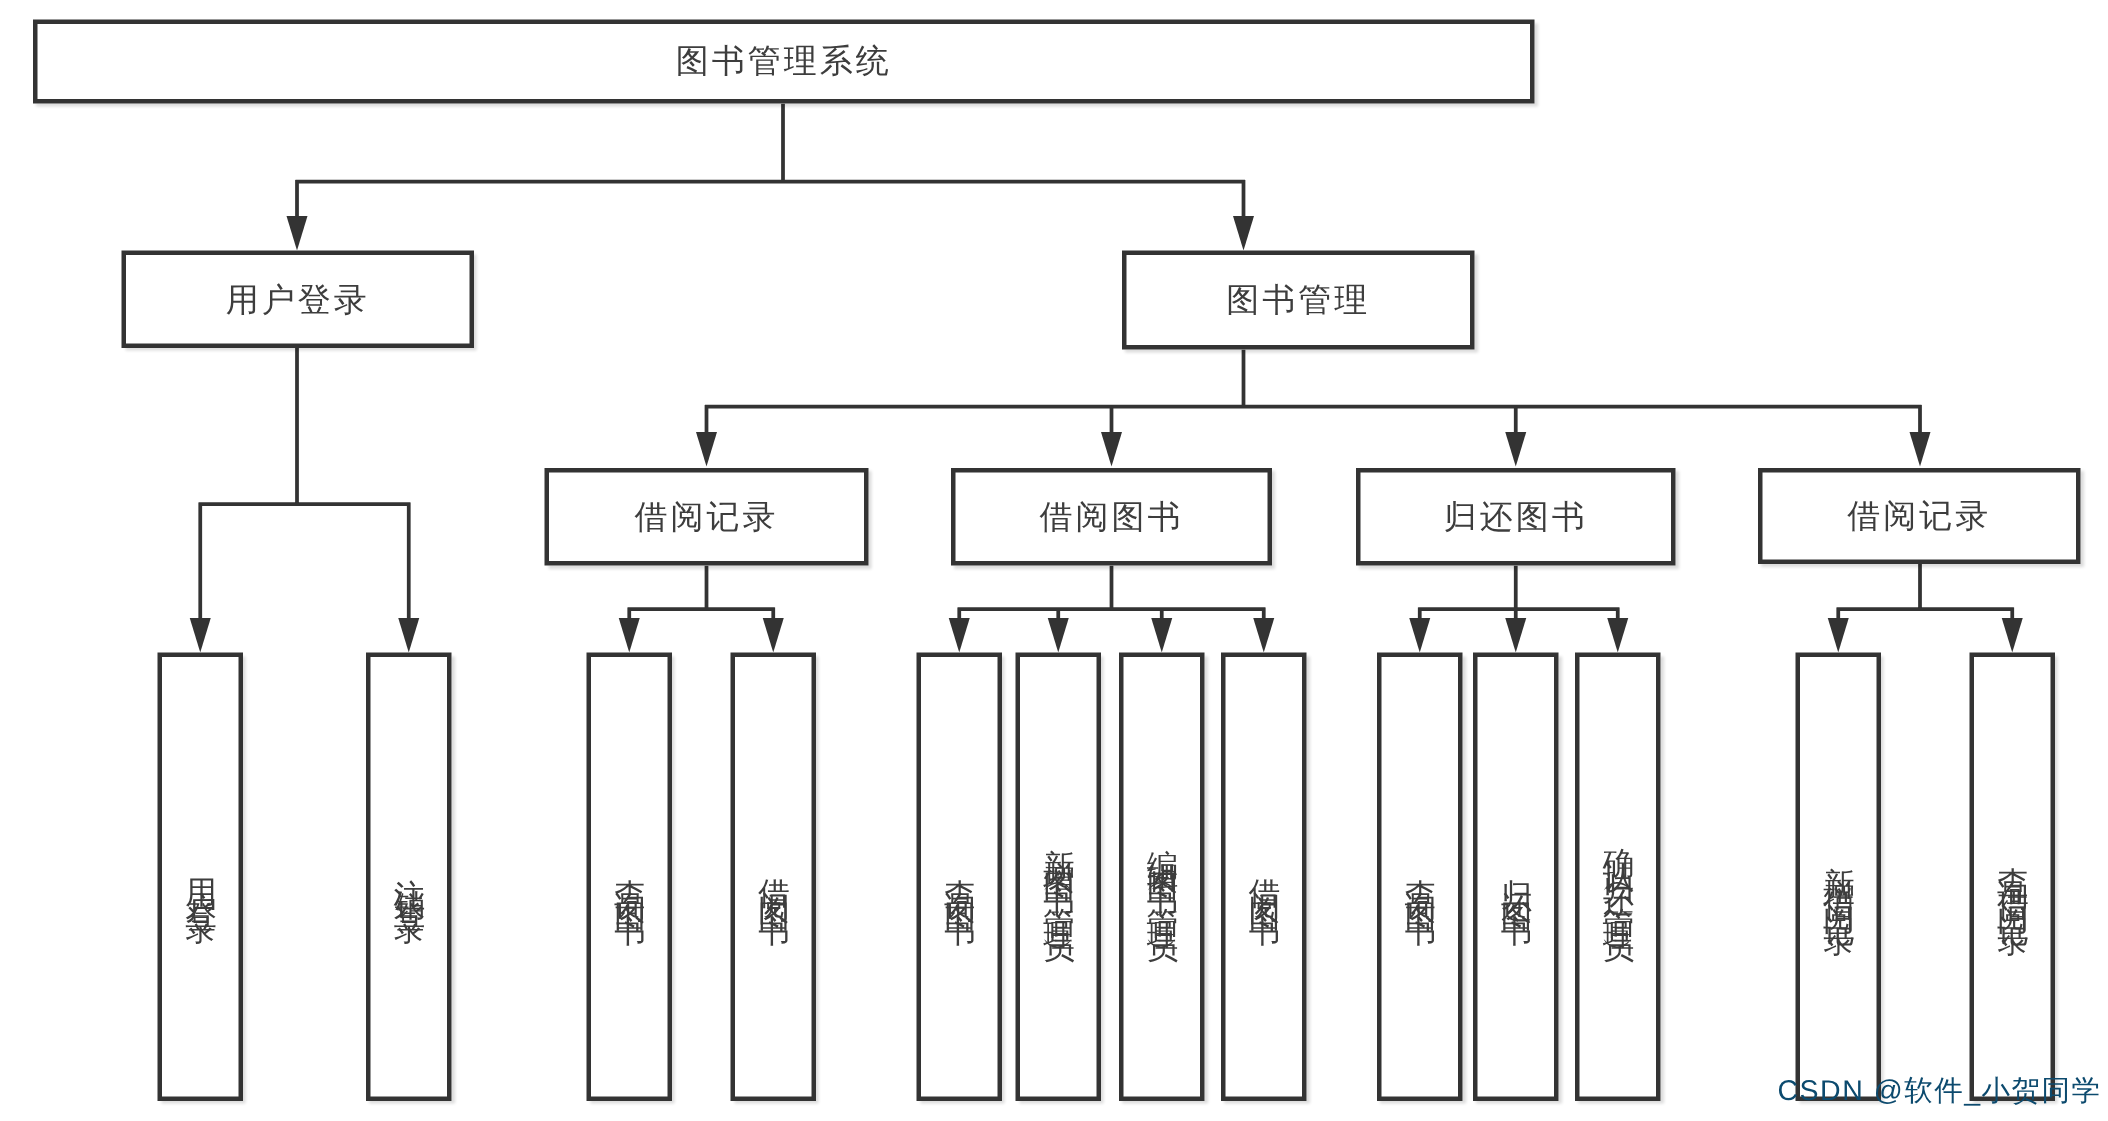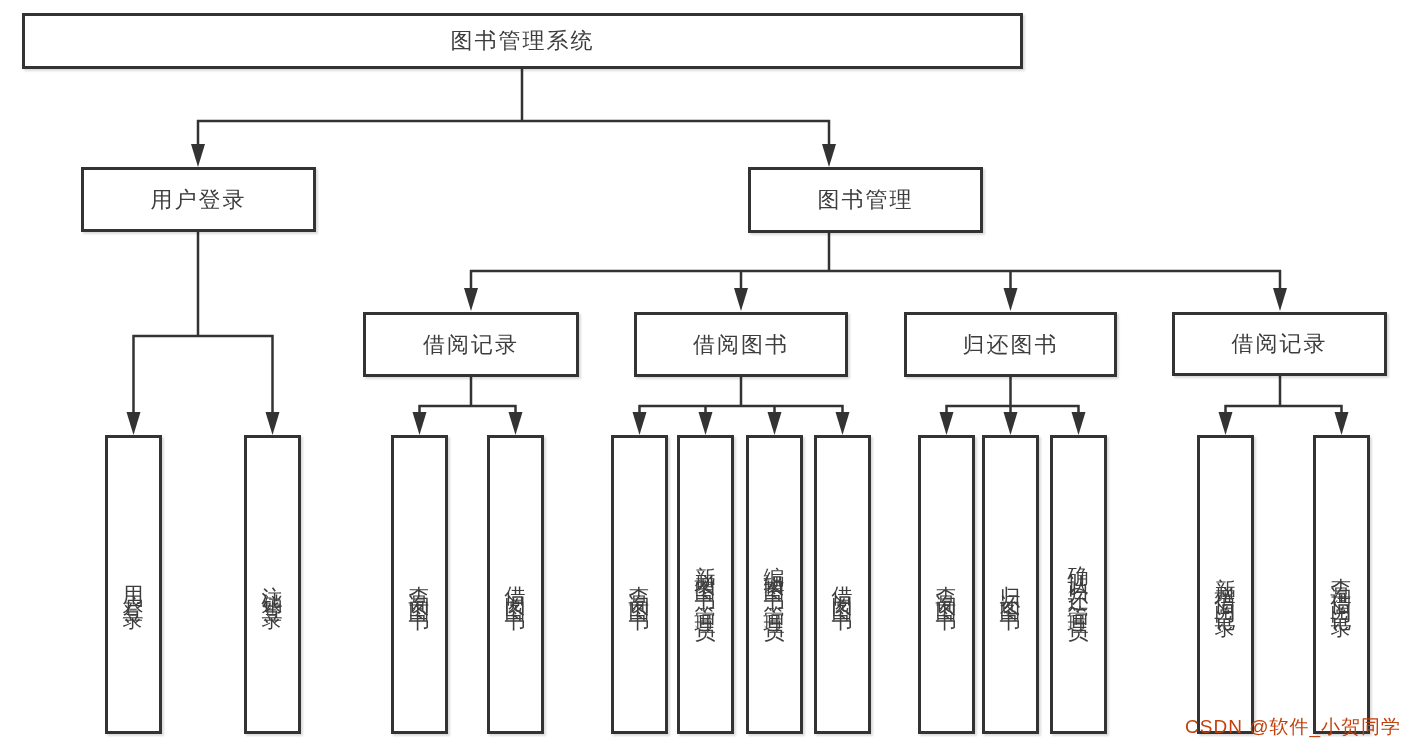--- a/index.html
+++ b/index.html
@@ -36,21 +36,21 @@
     letter-spacing: 8px;
     line-height: 1;
     color: #3d3d3d;
   }
   .watermark {
     position: absolute;
     right: 4px;
     bottom: 7px;
     font-size: 19px;
     letter-spacing: 1px;
-    color: #c2410c;
+    color: #0c4a6e;
     white-space: nowrap;
   }
 </style>
 </head>
 <body>
 
 <div id="canvas">
 
   <svg id="wires" viewBox="0 0 1405 747" xmlns="http://www.w3.org/2000/svg">
     <g stroke="#333333" stroke-width="2.5" fill="none">

